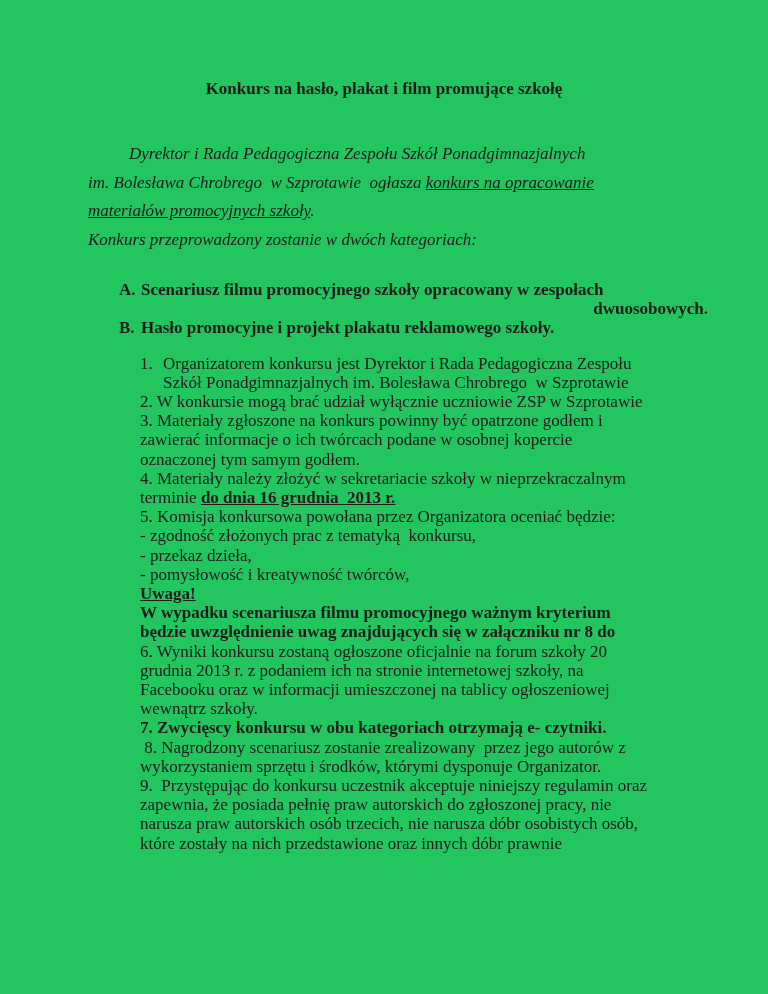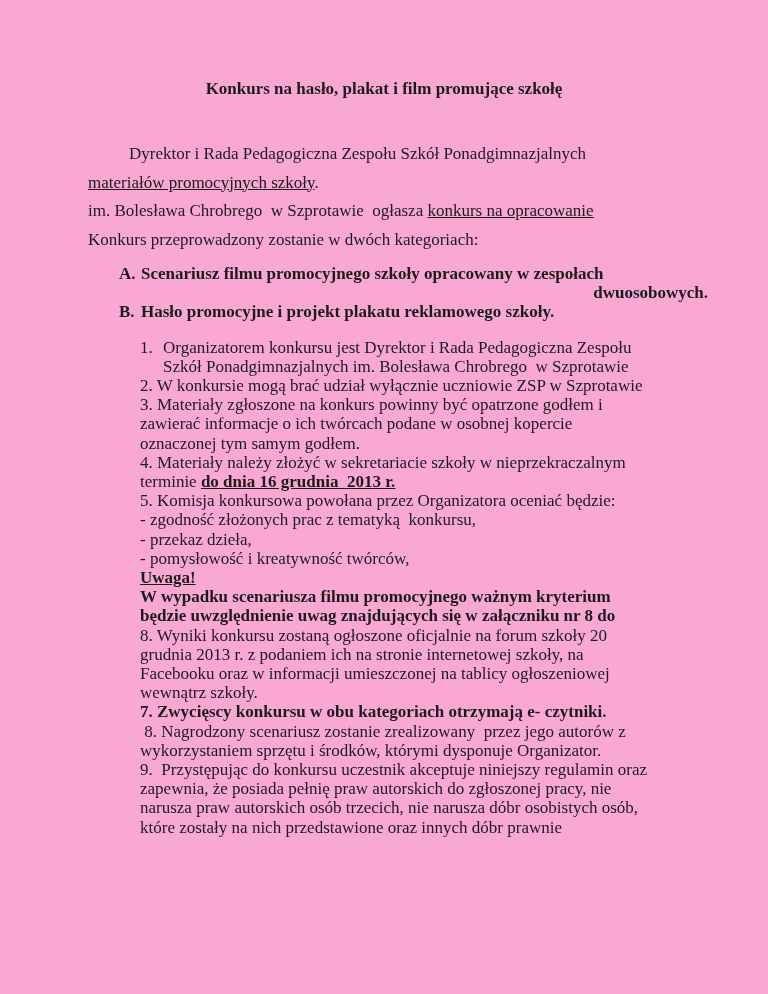--- a/index.html
+++ b/index.html
@@ -1,52 +1,52 @@
 <!DOCTYPE html>
 <html><head>
 <meta charset="utf-8">
 <style>
   html,body{margin:0;padding:0;background:#e8e8e8;}
   .page{
     position:relative;
     width:768px;height:994px;
     margin:0 auto;
-    background:#f9a8d4;
+    background:#22c55e;
     color:#1b1b1b;
     font-family:"Liberation Serif","DejaVu Serif",serif;
     font-size:17px;
     box-sizing:border-box;
     padding:79px 60px 0 88px;
     overflow:hidden;
   }
   .title{
     text-align:center;
     font-weight:bold;
     line-height:20px;
     white-space:pre;
     margin-right:28px; 
   }
   .line{white-space:pre;}
   .marker{display:inline-block;}
   .b{font-weight:bold;}
   .u{text-decoration:underline;}
-  .sec-intro{margin-top:41px;line-height:28.5px;}
-  .sec-categories{margin-top:10px;margin-left:31px;line-height:19.2px;font-weight:bold;}
+  .sec-intro{margin-top:41px;line-height:28.5px;font-style:italic;}
+  .sec-categories{margin-top:26px;margin-left:31px;line-height:19.2px;font-weight:bold;}
   .sec-regulamin{margin-top:16px;margin-left:52px;line-height:19.2px;}
 </style>
 </head>
 <body>
 
 <div class="page">
   <div class="title">Konkurs na hasło, plakat i film promujące szkołę</div>
   <div id="doc-body">
       <div class="sec-intro">
         <div class="line" style="padding-left: 41px;"><span>Dyrektor i Rada Pedagogiczna Zespołu Szkół Ponadgimnazjalnych</span></div>
+        <div class="line"><span>im. Bolesława Chrobrego  w Szprotawie  ogłasza </span><span class="u">konkurs na opracowanie</span></div>
         <div class="line"><span class="u">materiałów promocyjnych szkoły</span><span>.</span></div>
-        <div class="line"><span>im. Bolesława Chrobrego  w Szprotawie  ogłasza </span><span class="u">konkurs na opracowanie</span></div>
         <div class="line"><span>Konkurs przeprowadzony zostanie w dwóch kategoriach:</span></div>
       </div>
       <div class="sec-categories">
         <div class="line"><span class="marker" style="width: 22px;">A.</span><span>Scenariusz filmu promocyjnego szkoły opracowany w zespołach</span></div>
         <div class="line" style="padding-left: 22px; text-align: right;"><span>dwuosobowych.</span></div>
         <div class="line"><span class="marker" style="width: 22px;">B.</span><span>Hasło promocyjne i projekt plakatu reklamowego szkoły.</span></div>
       </div>
       <div class="sec-regulamin">
         <div class="line"><span class="marker" style="width: 23px;">1.</span><span>Organizatorem konkursu jest Dyrektor i Rada Pedagogiczna Zespołu</span></div>
         <div class="line" style="padding-left: 23px;"><span>Szkół Ponadgimnazjalnych im. Bolesława Chrobrego  w Szprotawie</span></div>
@@ -56,21 +56,21 @@
         <div class="line"><span>oznaczonej tym samym godłem.</span></div>
         <div class="line"><span>4. Materiały należy złożyć w sekretariacie szkoły w nieprzekraczalnym</span></div>
         <div class="line"><span>terminie </span><span class="b u">do dnia 16 grudnia  2013 r.</span></div>
         <div class="line"><span>5. Komisja konkursowa powołana przez Organizatora oceniać będzie:</span></div>
         <div class="line"><span>- zgodność złożonych prac z tematyką  konkursu,</span></div>
         <div class="line"><span>- przekaz dzieła,</span></div>
         <div class="line"><span>- pomysłowość i kreatywność twórców,</span></div>
         <div class="line"><span class="b u">Uwaga!</span></div>
         <div class="line"><span class="b">W wypadku scenariusza filmu promocyjnego ważnym kryterium</span></div>
         <div class="line"><span class="b">będzie uwzględnienie uwag znajdujących się w załączniku nr 8 do</span></div>
-        <div class="line"><span>8. Wyniki konkursu zostaną ogłoszone oficjalnie na forum szkoły 20</span></div>
+        <div class="line"><span>6. Wyniki konkursu zostaną ogłoszone oficjalnie na forum szkoły 20</span></div>
         <div class="line"><span>grudnia 2013 r. z podaniem ich na stronie internetowej szkoły, na</span></div>
         <div class="line"><span>Facebooku oraz w informacji umieszczonej na tablicy ogłoszeniowej</span></div>
         <div class="line"><span>wewnątrz szkoły.</span></div>
         <div class="line"><span class="b">7. Zwycięscy konkursu w obu kategoriach otrzymają e- czytniki.</span></div>
         <div class="line"><span> 8. Nagrodzony scenariusz zostanie zrealizowany  przez jego autorów z</span></div>
         <div class="line"><span>wykorzystaniem sprzętu i środków, którymi dysponuje Organizator.</span></div>
         <div class="line"><span>9.  Przystępując do konkursu uczestnik akceptuje niniejszy regulamin oraz</span></div>
         <div class="line"><span>zapewnia, że posiada pełnię praw autorskich do zgłoszonej pracy, nie</span></div>
         <div class="line"><span>narusza praw autorskich osób trzecich, nie narusza dóbr osobistych osób,</span></div>
         <div class="line"><span>które zostały na nich przedstawione oraz innych dóbr prawnie</span></div>

